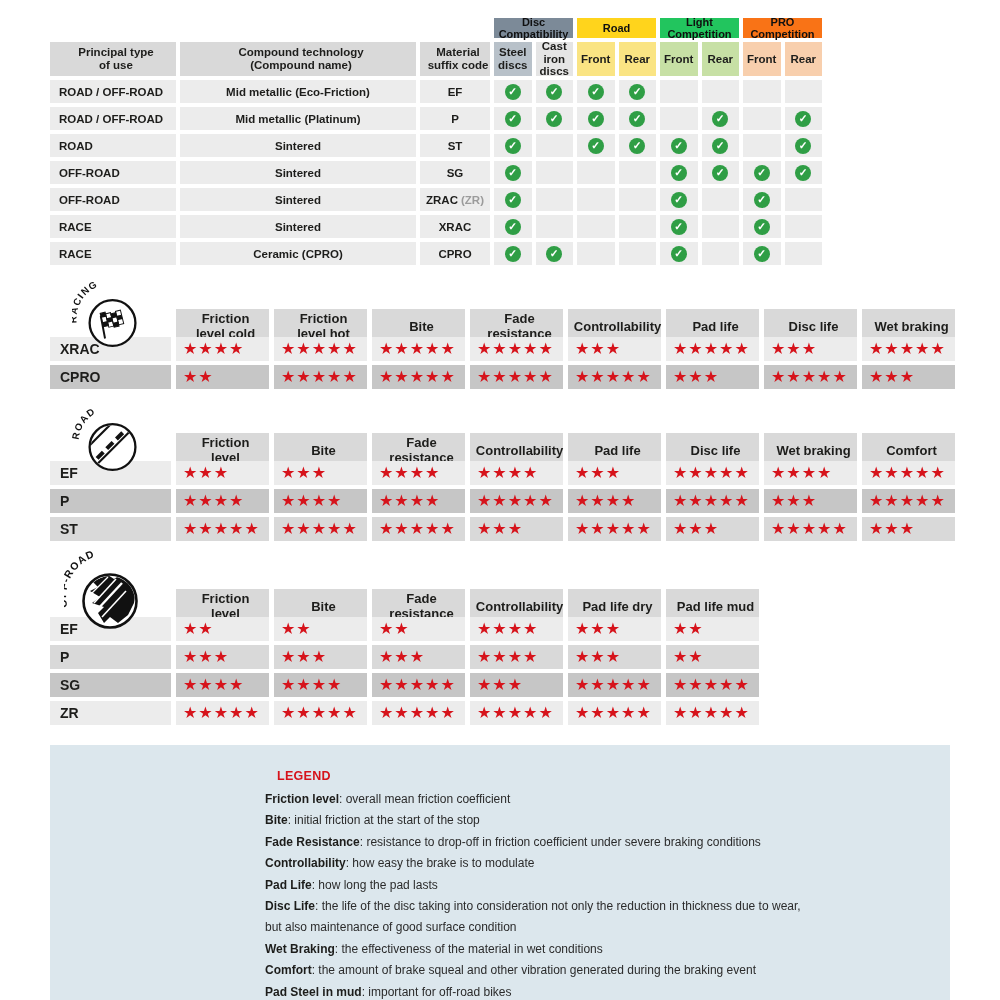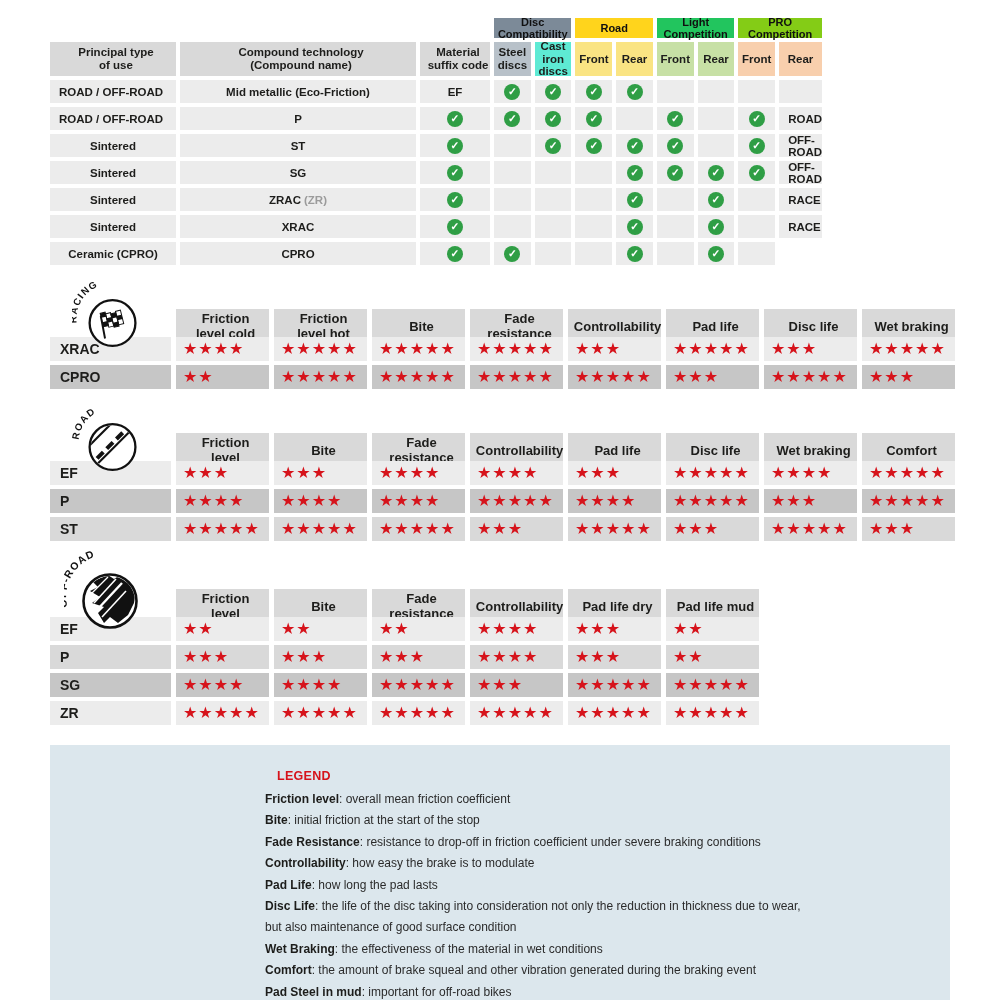--- a/index.html
+++ b/index.html
@@ -58,49 +58,50 @@
 </head>
 <body>
 
 <div class="page">
   <section>
     <div id="compat-grid" class="compat-grid">
         <div class="cell spacer" style="grid-column: span 3;"></div>
         <div class="cell group-hdr" style="grid-column: span 2; background: rgb(124, 138, 152);">Disc Compatibility</div>
         <div class="cell group-hdr" style="grid-column: span 2; background: rgb(255, 212, 28);">Road</div>
         <div class="cell group-hdr" style="grid-column: span 2; background: #22c55e;">Light Competition</div>
-        <div class="cell group-hdr" style="grid-column: span 2; background: #84cc16;">PRO Competition</div>
+        <div class="cell group-hdr" style="grid-column: span 2; background: #f97316;">PRO Competition</div>
         <div class="cell sub-hdr hdr-gray">Principal type
 of use</div>
         <div class="cell sub-hdr hdr-gray">Compound technology
 (Compound name)</div>
         <div class="cell sub-hdr hdr-gray">Material
 suffix code</div>
         <div class="cell sub-hdr" style="background: rgb(184, 193, 201);">Steel
 discs</div>
-        <div class="cell sub-hdr" style="background: #5eead4;">Cast iron
+        <div class="cell sub-hdr" style="background: #e5e5e5;">Cast iron
 discs</div>
         <div class="cell sub-hdr" style="background: rgb(250, 228, 131);">Front</div>
         <div class="cell sub-hdr" style="background: rgb(250, 228, 131);">Rear</div>
         <div class="cell sub-hdr" style="background: rgb(199, 224, 165);">Front</div>
         <div class="cell sub-hdr" style="background: rgb(199, 224, 165);">Rear</div>
         <div class="cell sub-hdr" style="background: rgb(248, 207, 173);">Front</div>
         <div class="cell sub-hdr" style="background: rgb(248, 207, 173);">Rear</div>
         <div class="cell data-cell use-cell">ROAD / OFF-ROAD</div>
         <div class="cell data-cell">Mid metallic (Eco-Friction)</div>
         <div class="cell data-cell">EF</div>
         <div class="cell data-cell"><span class="check">✓</span></div>
         <div class="cell data-cell"><span class="check">✓</span></div>
         <div class="cell data-cell"><span class="check">✓</span></div>
         <div class="cell data-cell"><span class="check">✓</span></div>
         <div class="cell data-cell"></div>
         <div class="cell data-cell"></div>
         <div class="cell data-cell"></div>
         <div class="cell data-cell"></div>
         <div class="cell data-cell use-cell">ROAD / OFF-ROAD</div>
+        <div class="cell data-cell">Mid metallic (Platinum)</div>
         <div class="cell data-cell">P</div>
         <div class="cell data-cell"><span class="check">✓</span></div>
         <div class="cell data-cell"><span class="check">✓</span></div>
         <div class="cell data-cell"><span class="check">✓</span></div>
         <div class="cell data-cell"><span class="check">✓</span></div>
         <div class="cell data-cell"></div>
         <div class="cell data-cell"><span class="check">✓</span></div>
         <div class="cell data-cell"></div>
         <div class="cell data-cell"><span class="check">✓</span></div>
         <div class="cell data-cell use-cell">ROAD</div>

